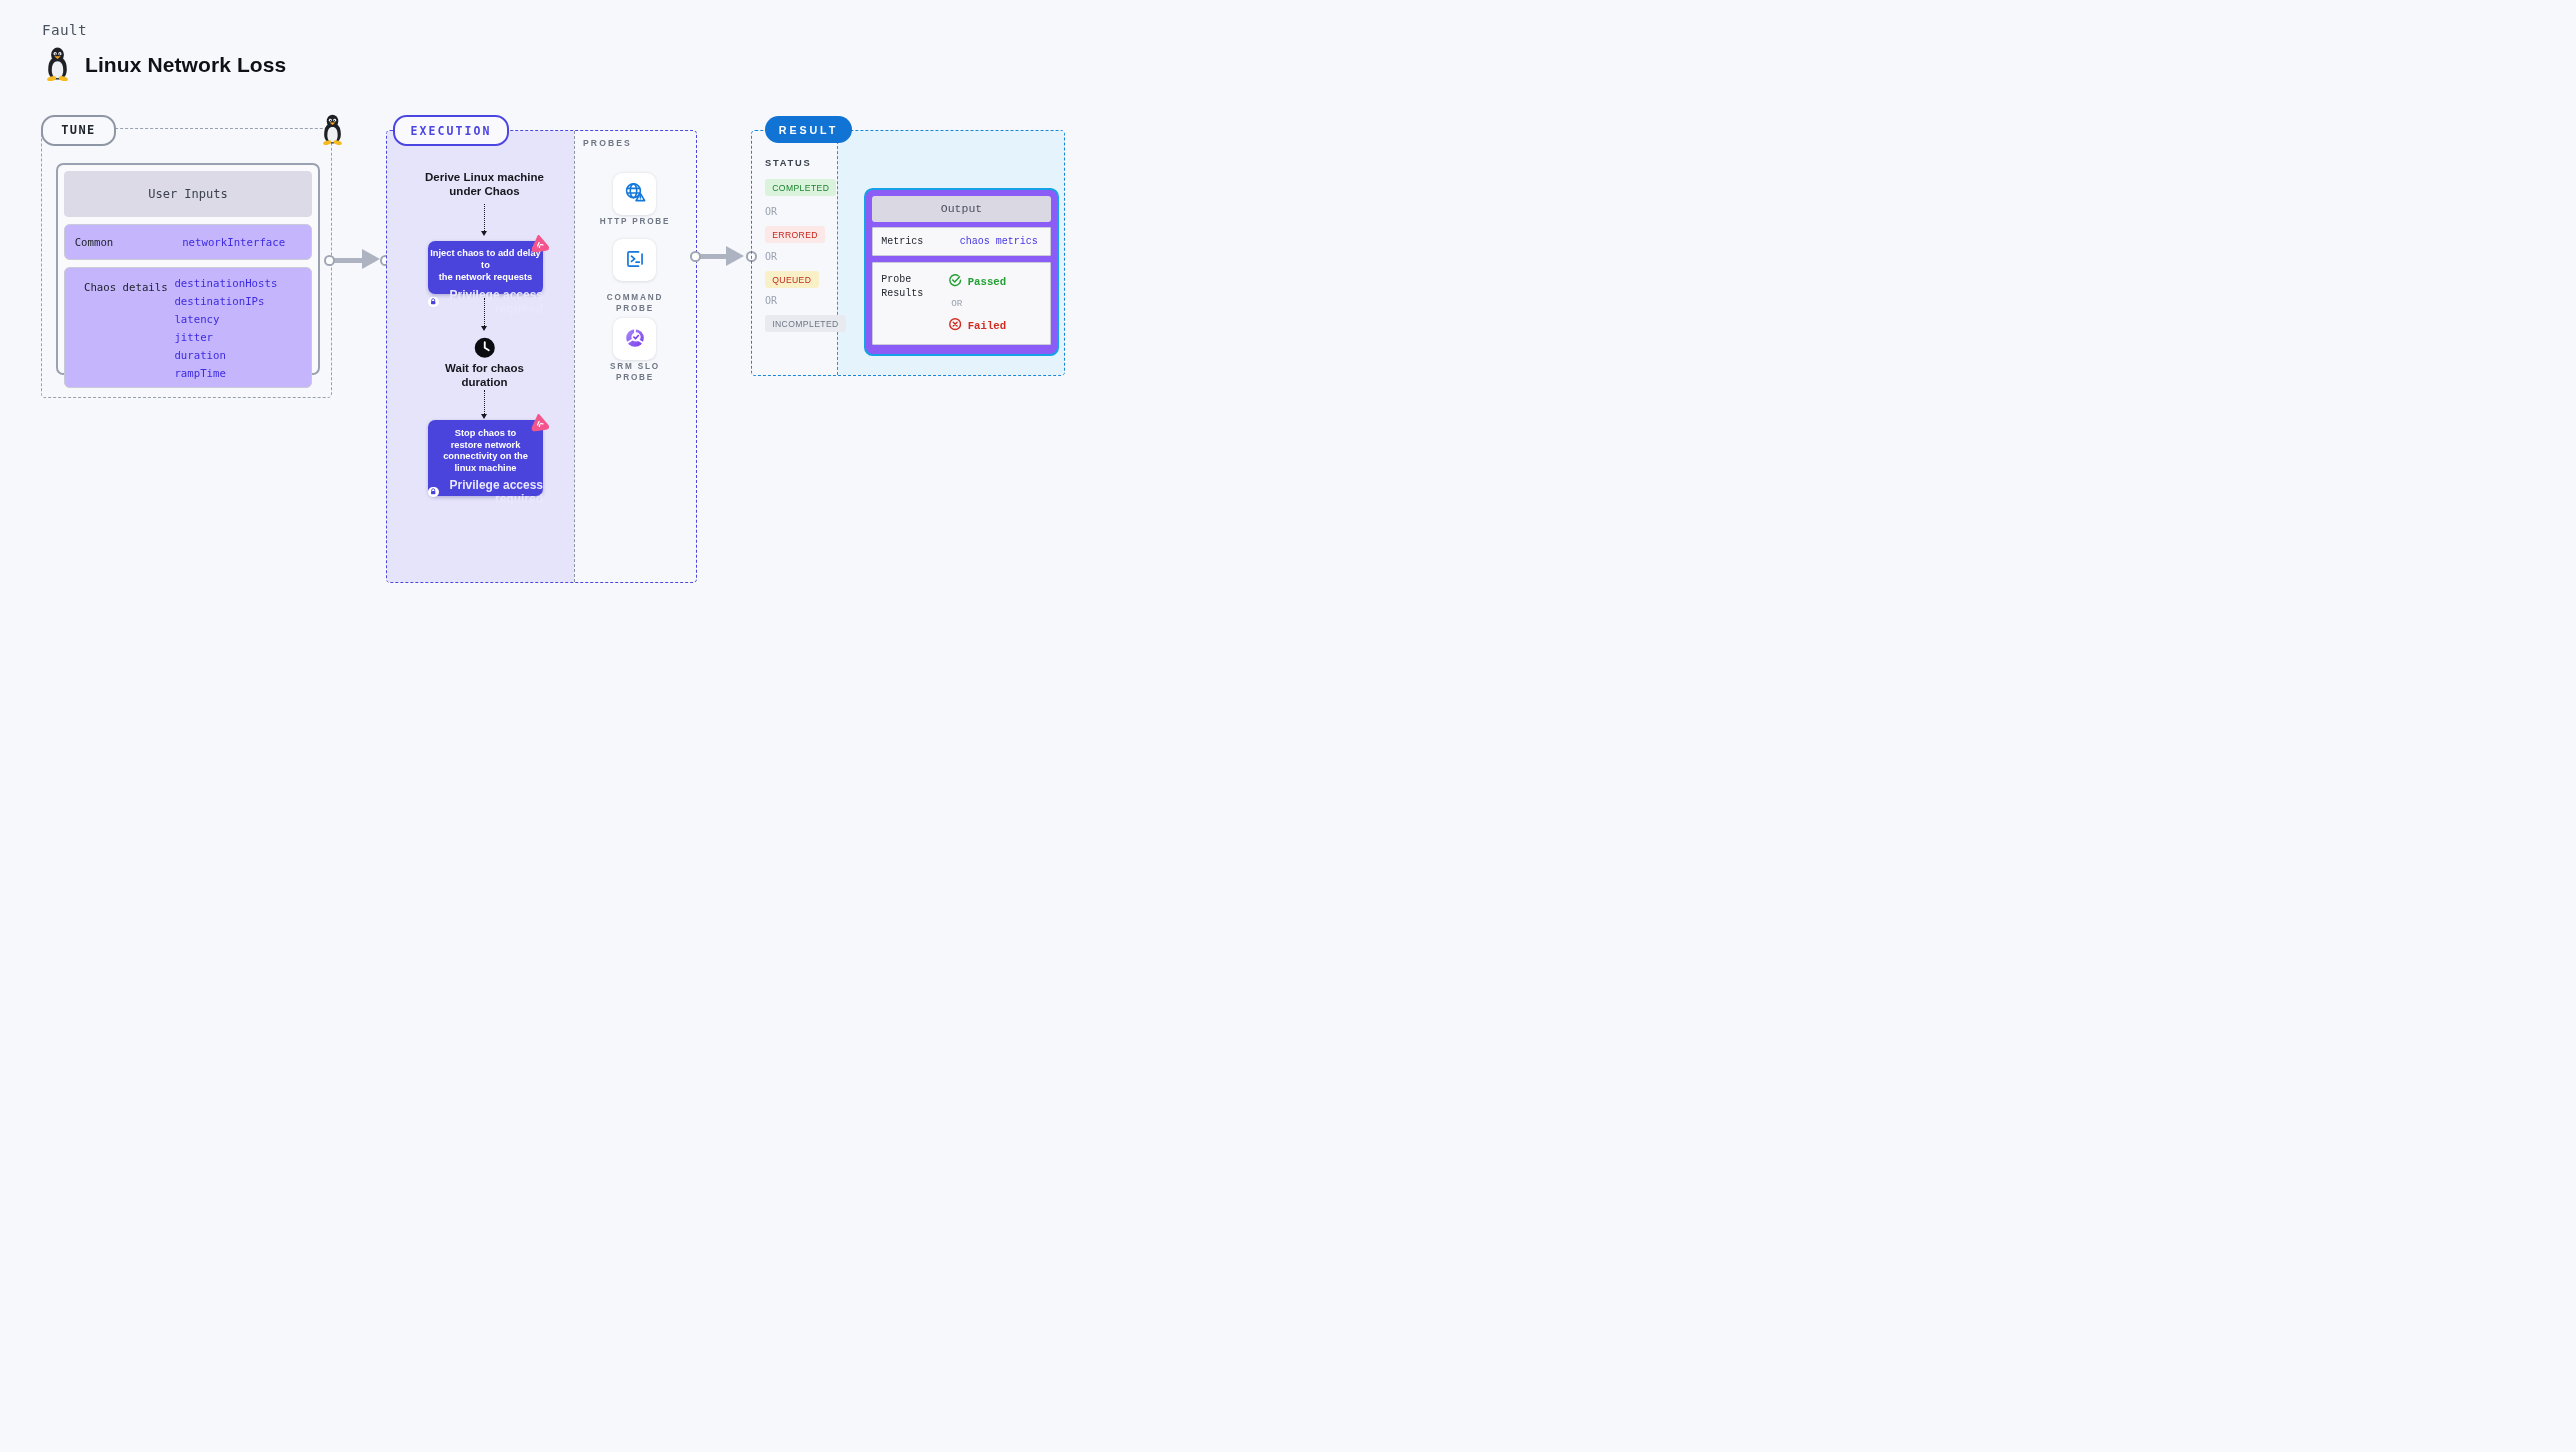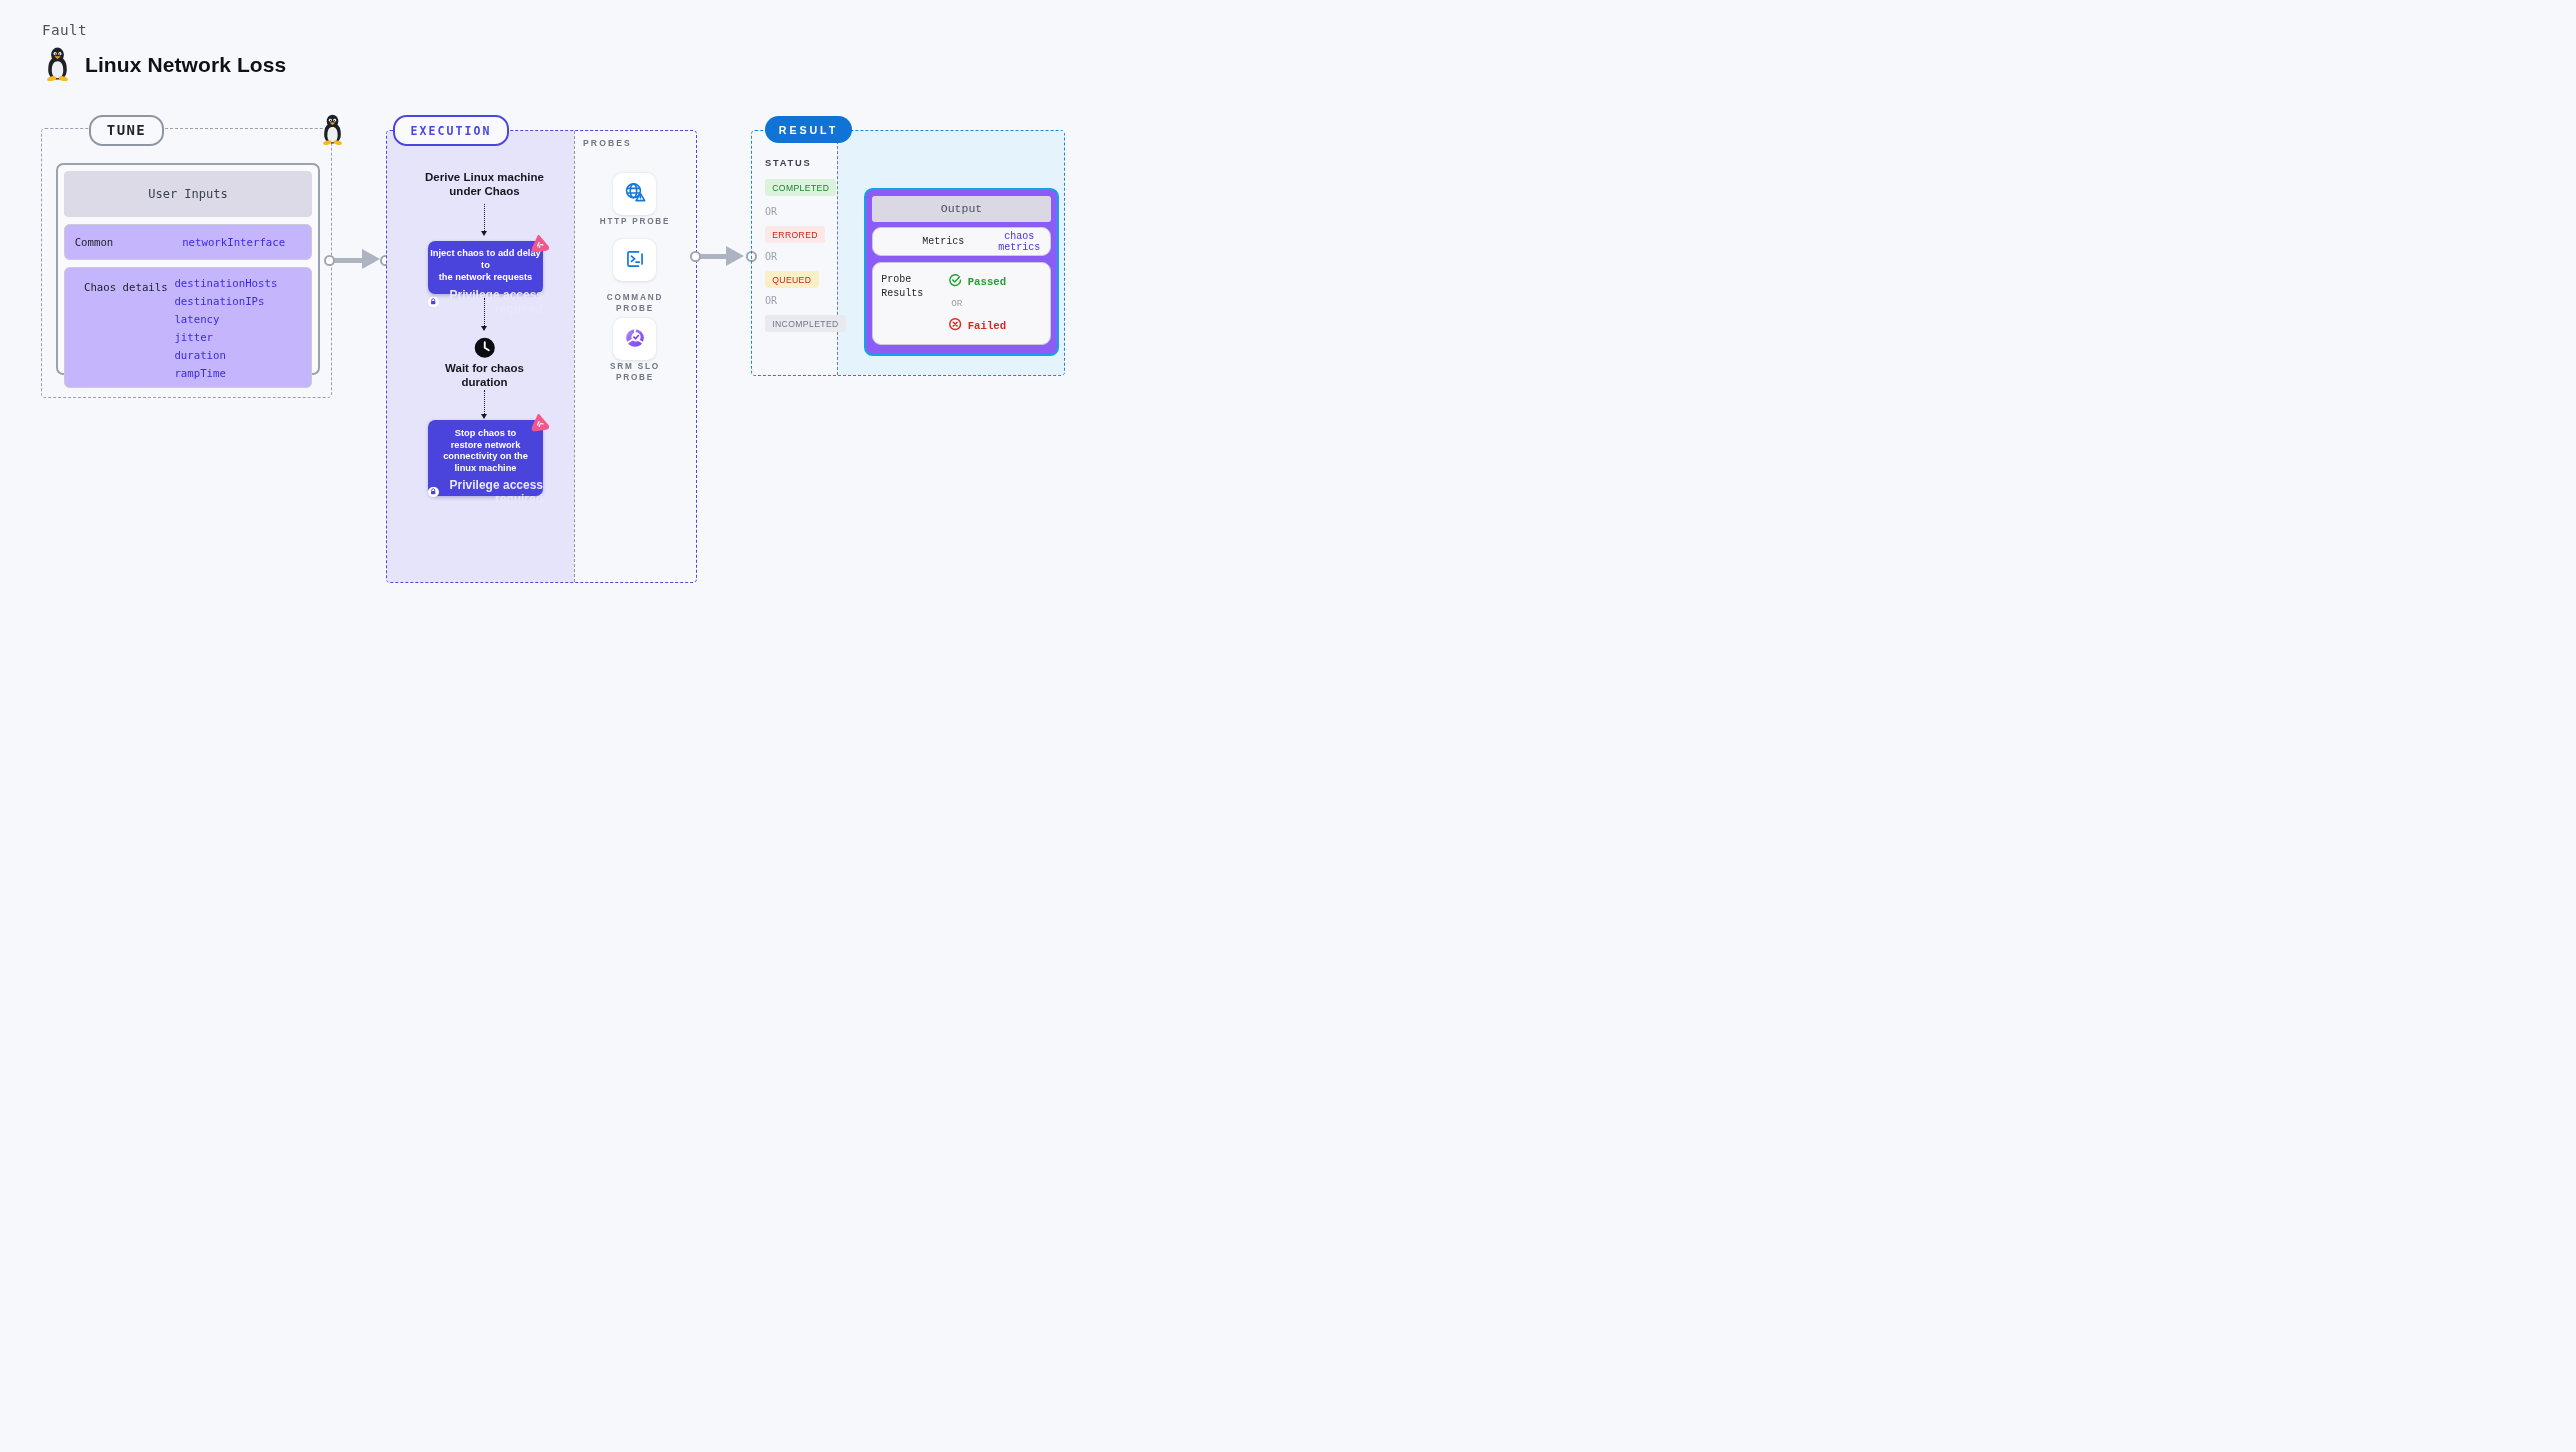--- a/index.html
+++ b/index.html
@@ -21,21 +21,21 @@
   .exec-divider{position:absolute;left:187px;top:0;bottom:0;border-left:1.4px dashed #8A93A2;}
   .result-rect{left:751px;top:130px;width:312px;height:244px;border-color:#1787D8;}
   .result-fill{position:absolute;left:85px;top:0;right:0;bottom:0;background:#E4F3FC;
                border-radius:0 2.9px 2.9px 0;}
   .result-divider{position:absolute;left:85px;top:0;bottom:0;border-left:1.4px dashed #717B8C;}
 
   
   .pill{position:absolute;display:flex;align-items:center;justify-content:center;
         border-radius:13.6px;font-weight:bold;}
   .pill-tune{left:41px;top:115px;width:71px;height:26.5px;background:#F8F9FC;border:2.1px solid #8E96A6;
-             color:#21252E;font-size:14px;letter-spacing:1.4px;margin-left:48px;}
+             color:#21252E;font-size:12px;letter-spacing:1.4px;}
   .pill-exec{left:393px;top:115px;width:112px;height:27px;background:#FAFAFE;border:2.1px solid #4B45E1;
              color:#4B45E1;font-size:11.5px;letter-spacing:2.1px;}
   .pill-result{left:765px;top:116px;width:87px;height:27px;background:#1173D4;color:#FFFFFF;
                font-size:10.7px;letter-spacing:2.9px;}
 
   
   .ui-card{left:56px;top:163px;width:264px;height:212px;background:#FAFAFD;border:2.1px solid #9AA1B0;
            border-radius:7.2px;padding:6.4px;box-sizing:border-box;}
   .ui-header{height:46px;background:#DBDAE6;border-radius:4.3px;display:flex;align-items:center;
              justify-content:center;font-size:12px;color:#3A4150;}
@@ -91,21 +91,21 @@
   .b-errored{background:#FBE8E7;color:#C8241C;}
   .b-queued{background:#FAF0C7;color:#BE2B1F;}
   .b-incompleted{background:#E9EAEF;color:#6E7685;}
   .or-sep{position:absolute;left:765px;font-size:10px;color:#9AA2B2;font-weight:500;}
 
   
   .out-card{left:864px;top:188px;width:195px;height:168px;background:#8b5cf6;border:2.1px solid #15A3E5;
             border-radius:8.6px;padding:5.7px;box-sizing:border-box;font-family:Liberation Mono, monospace;}
   .out-header{height:26px;background:#D9D8E3;border-radius:2.9px;display:flex;align-items:center;
               justify-content:center;font-size:11.5px;color:#4A5160;}
-  .out-row{border:1.1px solid #C9CBD8;border-radius:9px;background:#F8F8FB;margin-top:5.7px;box-sizing:border-box;padding-left:41px;}
+  .out-row{border:1.1px solid #C9CBD8;border-radius:1px;background:#F8F8FB;margin-top:5.7px;box-sizing:border-box;}
   .row-metrics{height:29px;display:flex;align-items:center;}
   .row-metrics .out-label{width:66px;flex:none;padding-left:8.6px;font-size:10px;color:#23262E;}
   .row-metrics .out-val{flex:1;text-align:center;font-size:10px;color:#4334E0;}
   .row-probe{height:83px;position:relative;}
   .row-probe .out-label{position:absolute;left:8.6px;top:10px;font-size:10px;color:#23262E;line-height:13.6px;}
   .pr-col{position:absolute;left:75px;top:10px;}
   .pr-item{display:flex;align-items:center;gap:5.7px;}
   .pr-passed{color:#23A033;font-weight:bold;font-size:10.7px;}
   .pr-failed{color:#D22C20;font-weight:bold;font-size:10.7px;}
   .pr-or{margin:7.9px 0 7.9px 3.6px;font-size:9.3px;color:#9AA2B2;}

